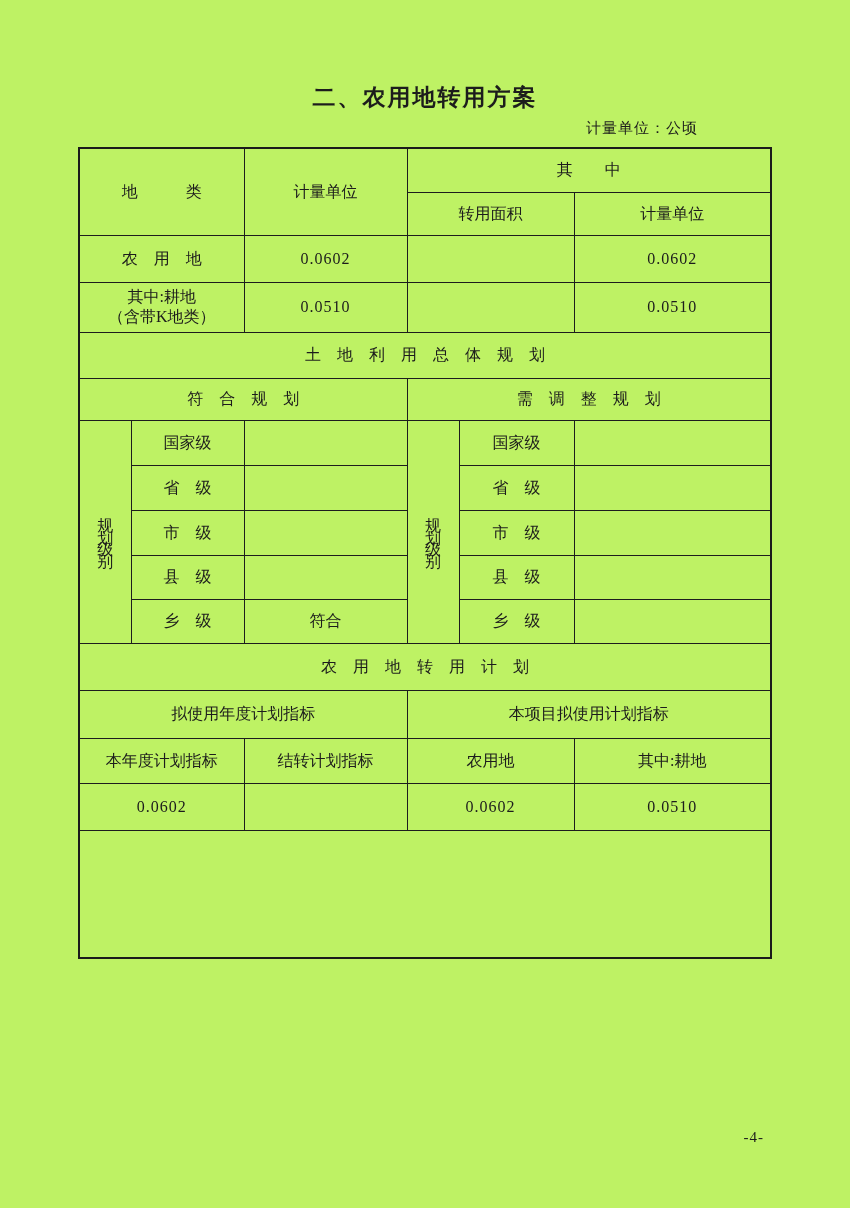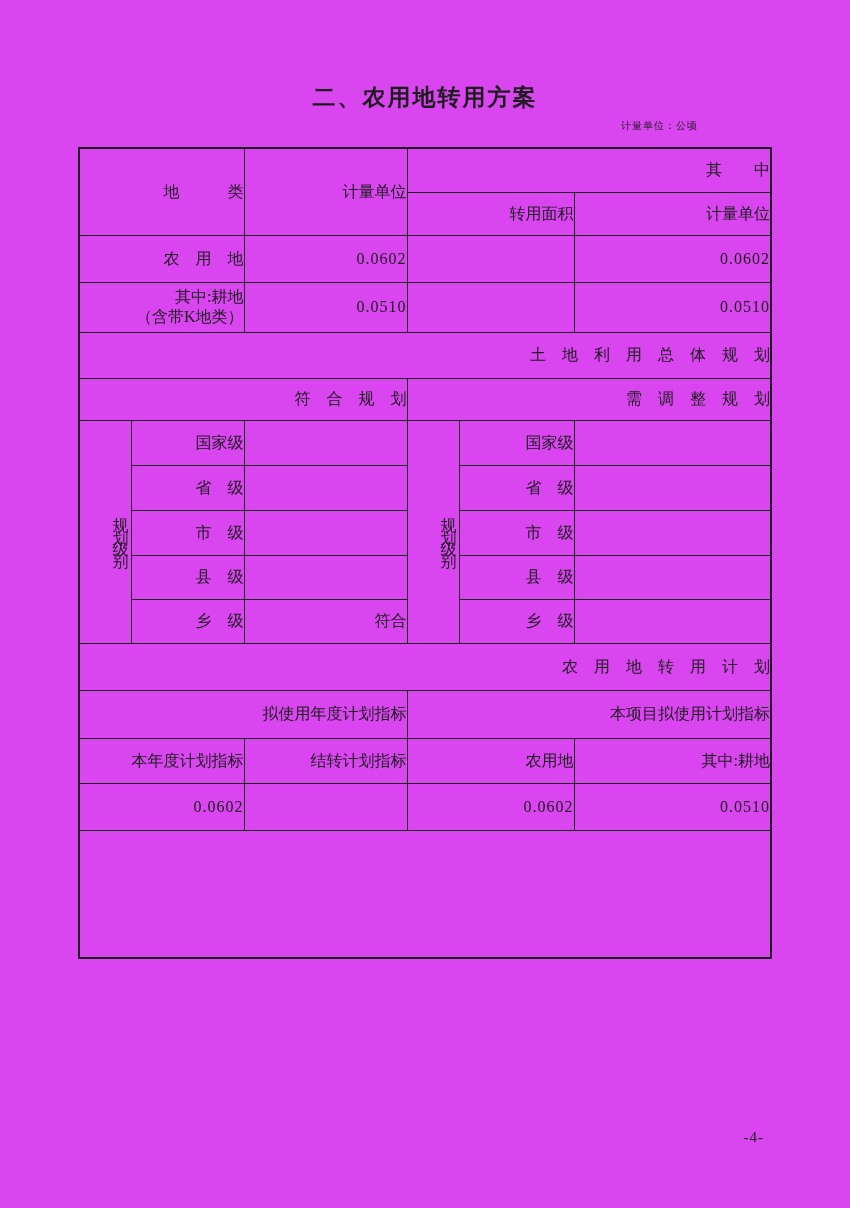--- a/index.html
+++ b/index.html
@@ -5,53 +5,53 @@
   html, body { margin: 0; padding: 0; }
   body {
     font-family: "Liberation Serif", "DejaVu Serif", serif;
     color: #1c1c1c;
     background: #ffffff;
   }
   .page {
     position: relative;
     width: 850px;
     height: 1208px;
-    background: #d946ef;
+    background: #bef264;
     overflow: hidden;
   }
   .doc-title {
     position: absolute;
     top: 82px;
     left: 0;
     right: 0;
     text-align: center;
     font-size: 23px;
     font-weight: bold;
     letter-spacing: 2px;
   }
   .unit-label {
     position: absolute;
     top: 119px;
     right: 152px;
-    font-size: 10px;
+    font-size: 15px;
     letter-spacing: 1px;
   }
   table.main {
     position: absolute;
     top: 147px;
     left: 78px;
     width: 694px;
     border-collapse: collapse;
     table-layout: fixed;
     border: 2.5px solid #1b1b1b;
   }
   table.main td {
     border: 1.6px solid #1d1d1d;
     padding: 0 0;
-    text-align: right;
+    text-align: center;
     vertical-align: middle;
     font-size: 16px;
     line-height: 1.25;
     overflow: hidden;
   }
   td.num { font-size: 15px; letter-spacing: 1px; }
   td.section-row { font-size: 17px; }
   td.two-line { font-size: 15px; }
   .vtext {
     display: inline-block;

